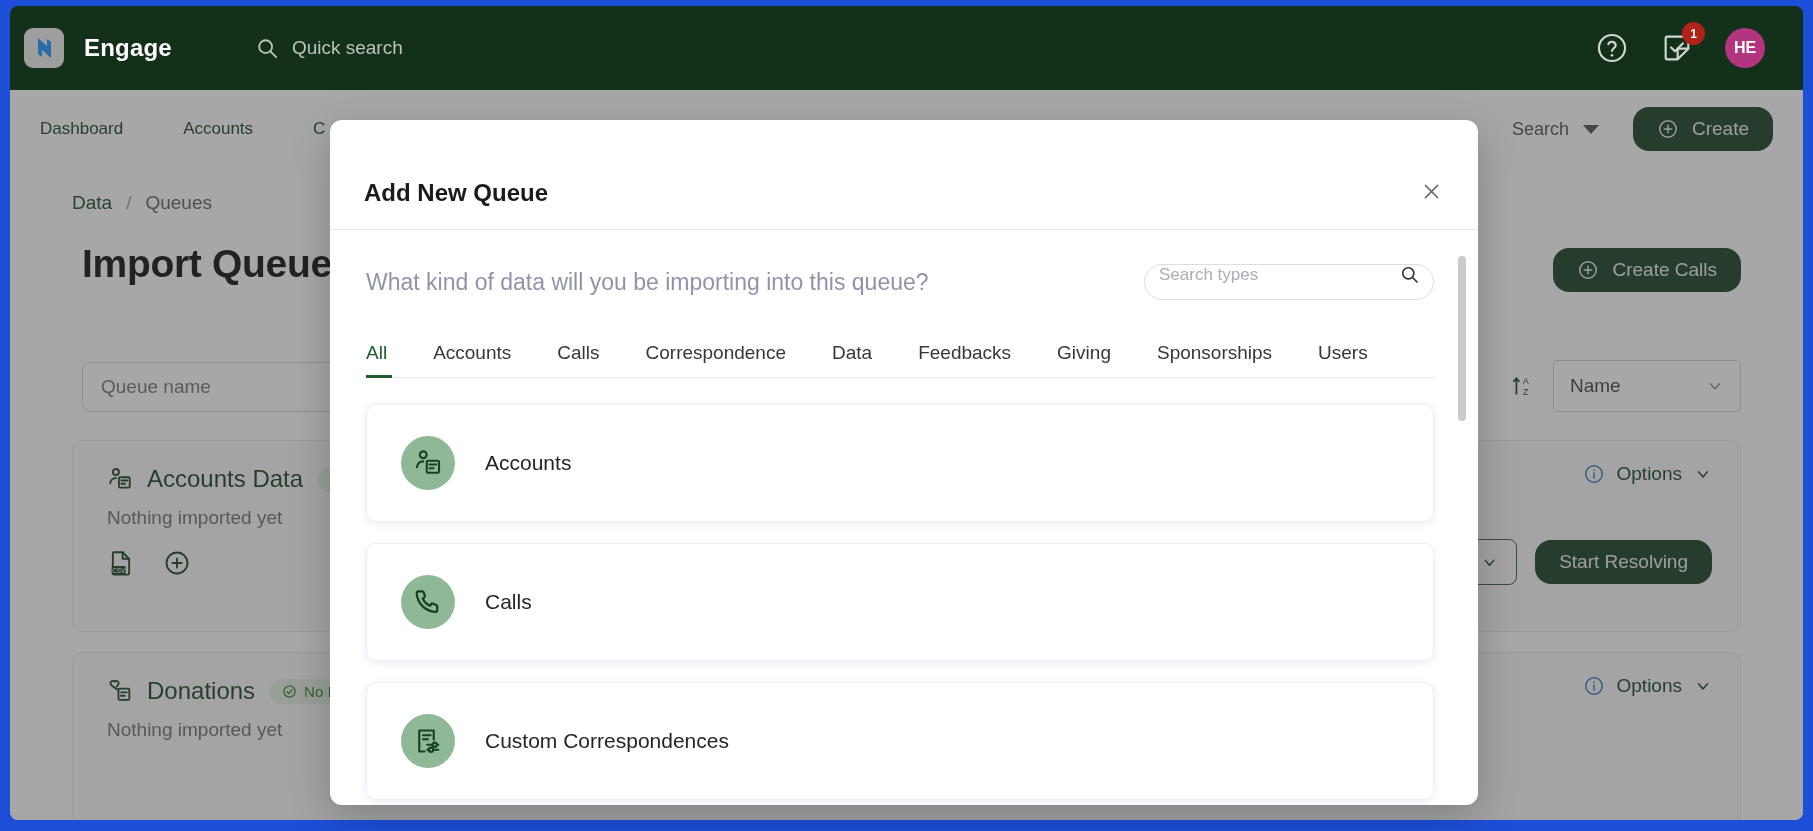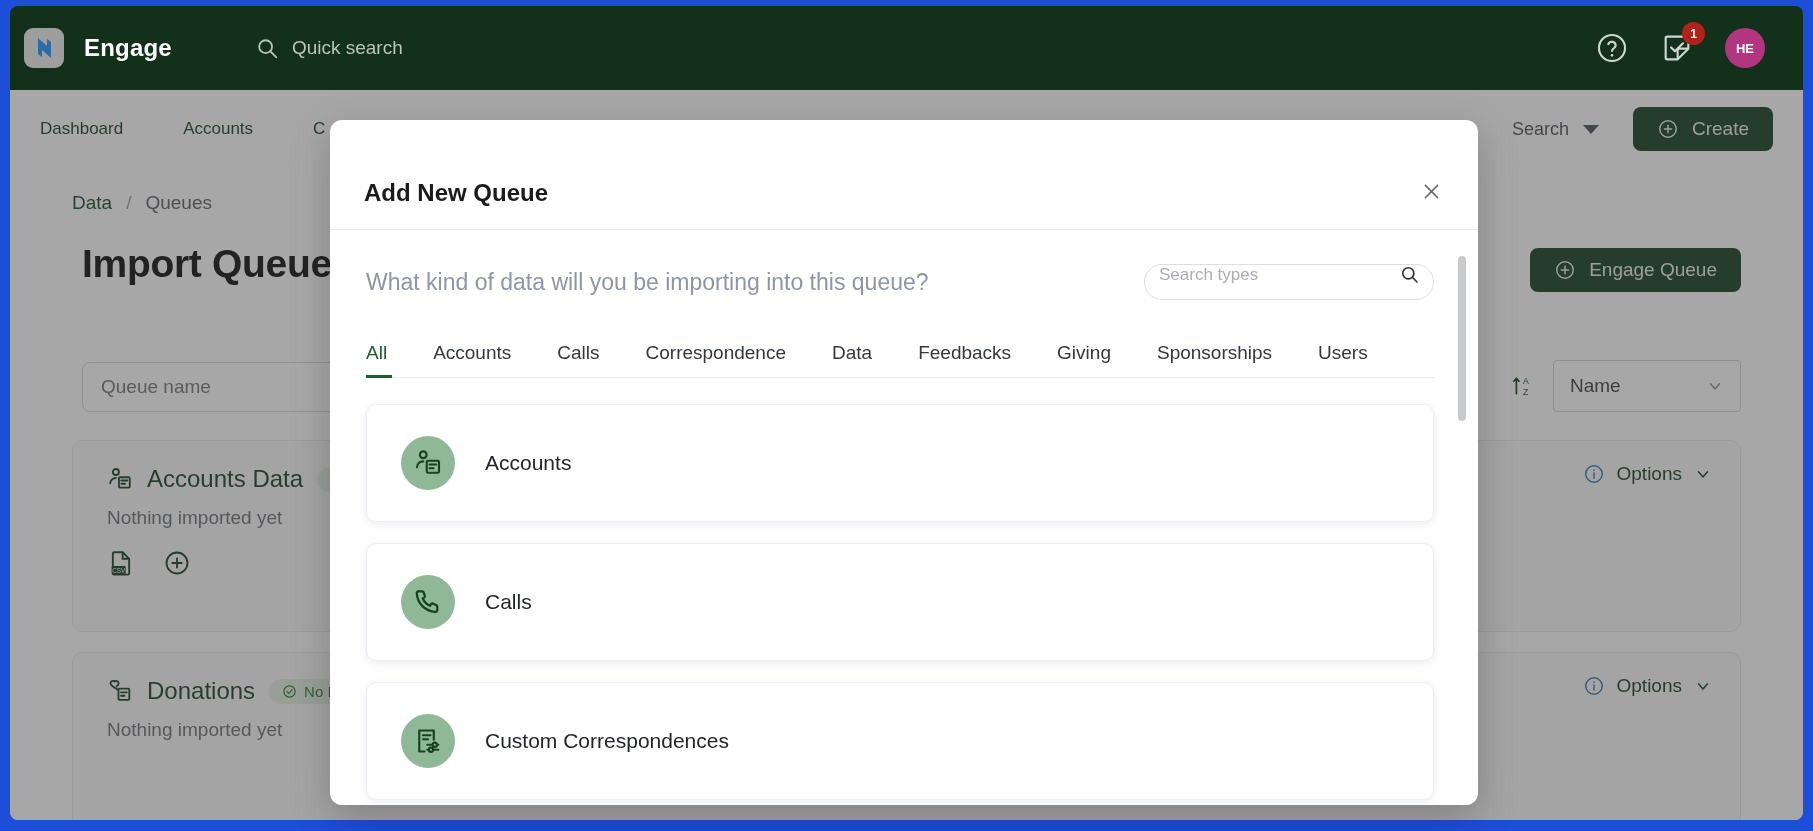--- a/index.html
+++ b/index.html
@@ -33,21 +33,21 @@
   }
   .icon-btn { position: relative; display: flex; align-items: center; justify-content: center; }
   .badge {
     position: absolute; top: -10px; right: -12px;
     min-width: 23px; height: 23px; border-radius: 50%;
     background: #b02318; color: #fff; font-size: 12px; font-weight: 600;
     display: flex; align-items: center; justify-content: center; padding: 0 5px;
   }
   .avatar {
     width: 40px; height: 40px; border-radius: 50%; background: #b2357f;
-    color: #fff; font-size: 13px; font-weight: 600;
+    color: #fff; font-size: 16px; font-weight: 600;
     display: flex; align-items: center; justify-content: center;
   }
 
   
   .page {
     position: absolute; left: 10px; top: 90px; width: 1793px; height: 730px;
     background: #ffffff; border-radius: 0 0 8px 8px; overflow: hidden;
   }
   .page-dim { position: absolute; inset: 0; background: rgba(60,60,60,0.45); z-index: 50; pointer-events: none; }
 
@@ -56,21 +56,21 @@
     display: flex; align-items: center; gap: 60px;
   }
   .navitem { color: #174023; font-size: 17px; }
   .navright { margin-left: auto; display: flex; align-items: center; gap: 34px; }
   .search-drop { display: flex; align-items: center; gap: 14px; color: #4a4f58; font-size: 18px; }
   .caret-solid {
     width: 0; height: 0; border-left: 8px solid transparent; border-right: 8px solid transparent;
     border-top: 9px solid #4a4f58;
   }
   .btn-green {
-    background: #143d1f; color: #e9efe9; border: none; border-radius: 8px;
+    background: #143d1f; color: #e9efe9; border: none; border-radius: 16px;
     font-size: 19px; padding: 0 24px; height: 44px;
     display: flex; align-items: center; gap: 13px; font-family: inherit; cursor: pointer;
   }
 
   .breadcrumb { position: absolute; left: 62px; top: 102px; display: flex; align-items: center; gap: 14px; font-size: 19px; }
   .bc-a { color: #1d4a2a; }
   .bc-sep { color: #9aa0a8; }
   .bc-b { color: #5b6069; }
 
   .page-title { position: absolute; left: 72px; top: 152px; font-size: 39px; font-weight: 700; color: #0d0d0d; letter-spacing: -.3px; }
@@ -233,21 +233,21 @@
     </div>
 
     <div class="page-title">Import Queues</div>
 
     <button class="btn-green create-queue-btn">
       <svg width="22" height="22" viewBox="0 0 24 24" fill="none" stroke="#e9efe9" stroke-width="1.6">
         <circle cx="12" cy="12" r="9"></circle>
           <line x1="12" y1="8" x2="12" y2="16" stroke-linecap="round"></line>
           <line x1="8" y1="12" x2="16" y2="12" stroke-linecap="round"></line>
       </svg>
-      <span>Engage Queue</span>
+      <span>Create Calls</span>
     </button>
 
     <input class="queue-name-input" placeholder="Queue name" style="">
 
     <div class="sort-wrap">
       <svg width="26" height="26" viewBox="0 0 24 24" fill="none" stroke="#143d1f" stroke-width="1.6">
         <path d="M5 19V5m0 0L2.6 7.6M5 5l2.4 2.6" stroke-linecap="round" stroke-linejoin="round"></path>
         <text x="11" y="10" font-size="8" fill="#143d1f" stroke="none" font-family="Liberation Sans, sans-serif">A</text>
         <text x="11" y="20" font-size="8" fill="#143d1f" stroke="none" font-family="Liberation Sans, sans-serif">Z</text>
       </svg>
@@ -294,20 +294,31 @@
       <div class="qcard-right">
         <svg width="22" height="22" viewBox="0 0 24 24" fill="none" stroke="#2d7ab5" stroke-width="1.6">
           <circle cx="12" cy="12" r="9"></circle>
             <line x1="12" y1="11" x2="12" y2="16.5" stroke-linecap="round"></line>
             <circle cx="12" cy="7.8" r="0.9" fill="#2d7ab5" stroke="none"></circle>
         </svg>
         <span>Options</span>
         <svg width="18" height="18" viewBox="0 0 24 24" fill="none" stroke="#143d1f" stroke-width="2">
           <polyline points="6,9 12,16 18,9" stroke-linecap="round" stroke-linejoin="round"></polyline>
         </svg>
+      </div>
+      <div class="qcard-actions">
+        <div class="preview-drop">
+          <span>w</span>
+          <svg width="17" height="17" viewBox="0 0 24 24" fill="none" stroke="#143d1f" stroke-width="2">
+            <polyline points="6,9 12,16 18,9" stroke-linecap="round" stroke-linejoin="round"></polyline>
+          </svg>
+        </div>
+        <button class="btn-green">
+          <span>Start Resolving</span>
+        </button>
       </div>
     </div>
 
     <div class="qcard qcard-2">
       <div class="qcard-head">
         <svg width="26" height="26" viewBox="0 0 24 24" fill="none" stroke="#143d1f" stroke-width="1.7">
           <path d="M9.6 10.6C7 8.6 3.2 7.2 3.2 4.9A2.2 2.2 0 0 1 7 3.4a2.2 2.2 0 0 1 3.8 1.5c0 1-.7 1.9-1.8 2.9" stroke-linecap="round" stroke-linejoin="round"></path>
           <rect x="10.6" y="9.8" width="10" height="10.4" rx="1"></rect>
           <line x1="12.9" y1="13.2" x2="18.3" y2="13.2" stroke-linecap="round"></line>
           <line x1="12.9" y1="16.4" x2="16.2" y2="16.4" stroke-linecap="round"></line>

